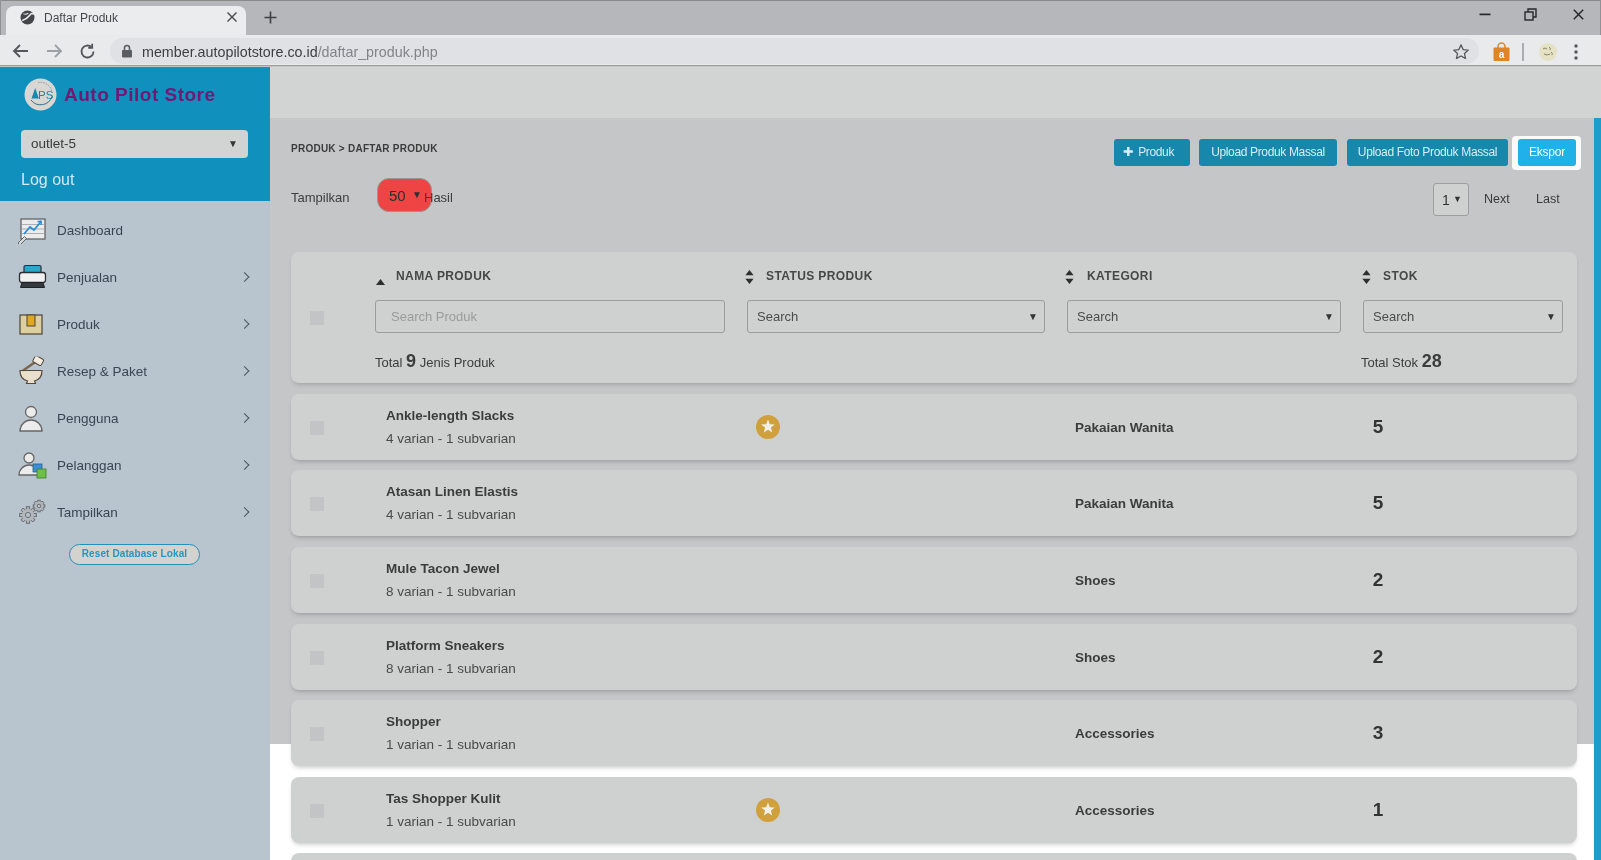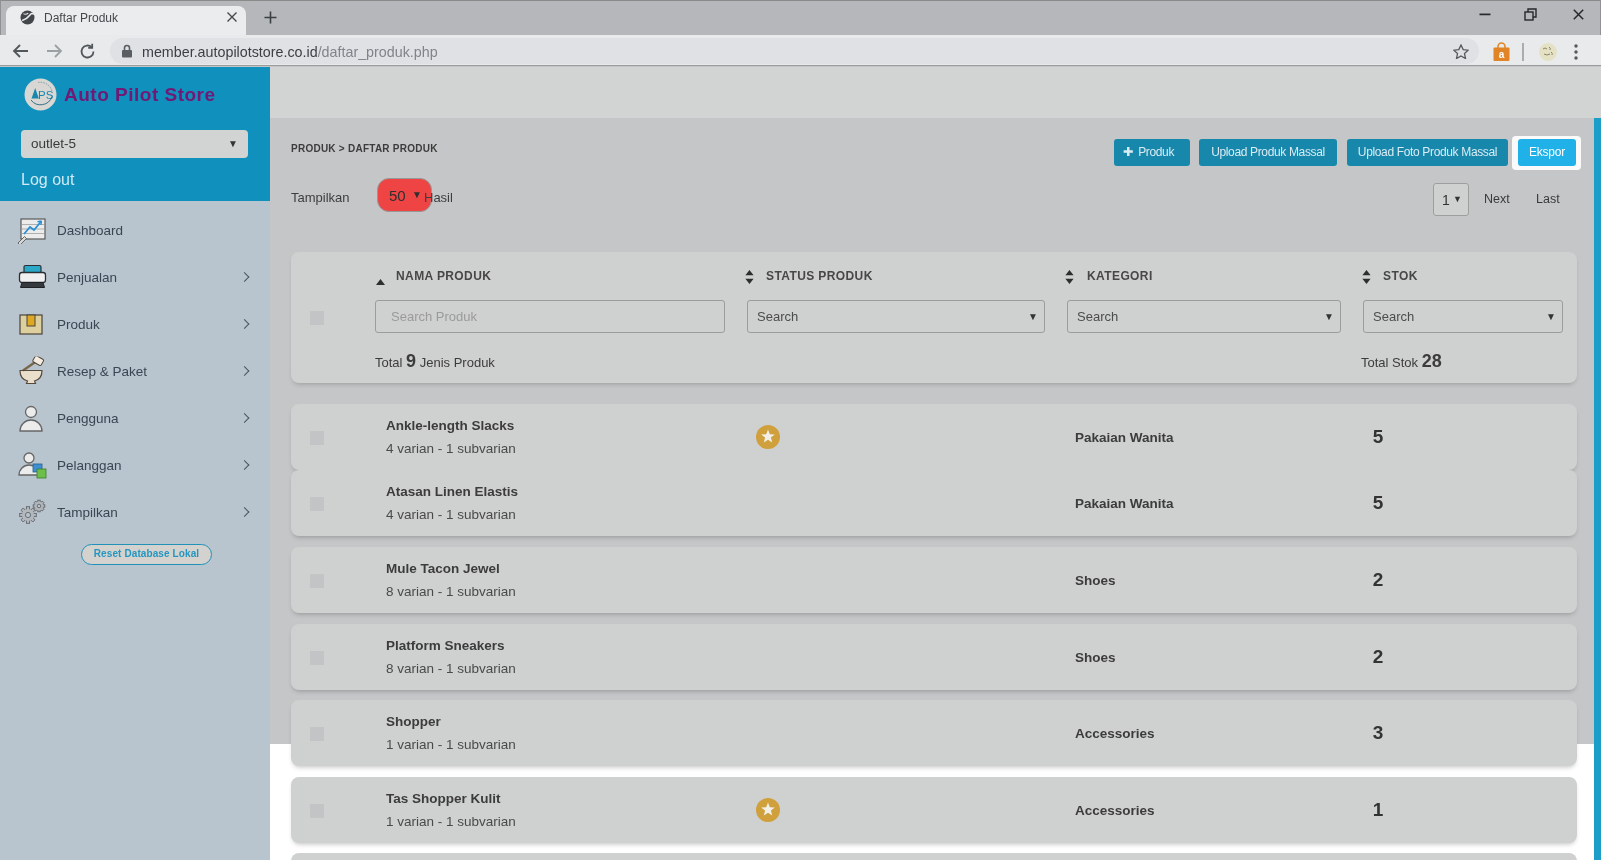--- a/index.html
+++ b/index.html
@@ -19,21 +19,21 @@
 
 #sidebar { left:0; top:67px; width:270px; height:793px; background:#b8c5ce; }
 #sbhead { left:0; top:0; width:270px; height:134px; background:#1090bc; }
 #sbtitle { left:64px; top:17px; font-size:19px; font-weight:bold; color:#701a75; letter-spacing:0.5px; }
 #sbselect { left:21px; top:63px; width:227px; height:28px; background:#d2d3d3; border-radius:4px; color:#3a3a3a; font-size:13.5px; line-height:28px; padding-left:10px; }
 #sblogout { left:21px; top:104px; font-size:16px; color:#cfeaf4; }
 .menuitem { left:0; width:270px; height:47px; }
 .mi-icon { position:absolute; left:17px; top:50%; transform:translateY(-50%); }
 .mi-text { position:absolute; left:57px; top:50%; transform:translateY(-50%); font-size:13.5px; color:#3a4653; }
 .mi-chev { position:absolute; left:241px; top:50%; width:7px; height:7px; border-right:1.6px solid #4a545e; border-top:1.6px solid #4a545e; transform:translateY(-50%) rotate(45deg); }
-#resetbtn { left:69px; top:477px; width:131px; height:21px; background:#d3d2cf; border:1.5px solid #2191b7; border-radius:11px; color:#2496c0; font-size:10px; font-weight:bold; text-align:center; line-height:18px; letter-spacing:0.1px;margin-left:12px; }
+#resetbtn { left:69px; top:477px; width:131px; height:21px; background:#d3d2cf; border:1.5px solid #2191b7; border-radius:11px; color:#2496c0; font-size:10px; font-weight:bold; text-align:center; line-height:18px; letter-spacing:0.1px; }
 
 
 #band { left:270px; top:67px; width:1331px; height:51px; background:#d2d3d3; }
 #scrollbar { left:1594px; top:118px; width:7px; height:742px; background:#1b9ec7; }
 #crumb { left:291px; top:143px; font-size:10px; font-weight:bold; color:#3c3c3c; letter-spacing:0.25px; }
 .tbtn { top:139px; height:27px; border-radius:3px; background:#1787ac; color:#d9ecf3; font-size:12px; letter-spacing:-0.35px; text-align:center; line-height:27px; }
 #ekring { left:1512px; top:136px; width:69px; height:34px; background:#fafafa; border-radius:4px; }
 #ekbtn { left:1518px; top:139px; width:58px; height:27px; border-radius:3px; background:#1fb1e7; color:#fdfeff; font-size:12px; letter-spacing:-0.2px; text-align:center; line-height:27px; }
 #tampil { left:291px; top:190px; font-size:13px; color:#3e3e3e; }
 #sel50 { left:377px; top:178px; width:55px; height:34px; background:#ef4444; border:1px solid #979797; border-radius:12px; font-size:15px; color:#2f2f2f; }
@@ -289,21 +289,21 @@
       </div>
     <div class="sinput" style="left:1072px;width:200px">
         <span class="sv">Search</span>
         <span class="dd">▼</span>
       </div>
 
     <div class="totline" style="left:84px;top:99px">Total <b>9</b> Jenis Produk</div>
     <div class="totline" style="left:1070px;top:99px">Total Stok <b>28</b></div>
   </div>
 
-  <div class="abs rowcard" style="top:404px">
+  <div class="abs rowcard" style="top:394px">
     <div class="cbx" style="left:19px;top:27px"></div>
     <div class="rname">Ankle-length Slacks</div>
     <div class="rvar">4 varian - 1 subvarian</div>
     <svg class="rstar" width="24" height="24" viewBox="0 0 24 24">
         <circle cx="12" cy="12" r="12" fill="#cfa03c"></circle>
         <path d="M12 4.5 L13.8 9.2 L18.8 9.5 L14.9 12.6 L16.2 17.5 L12 14.7 L7.8 17.5 L9.1 12.6 L5.2 9.5 L10.2 9.2 Z" fill="#f2efe8"></path>
       </svg>
     <div class="rcat">Pakaian Wanita</div>
     <div class="rstk">5</div>
   </div>

